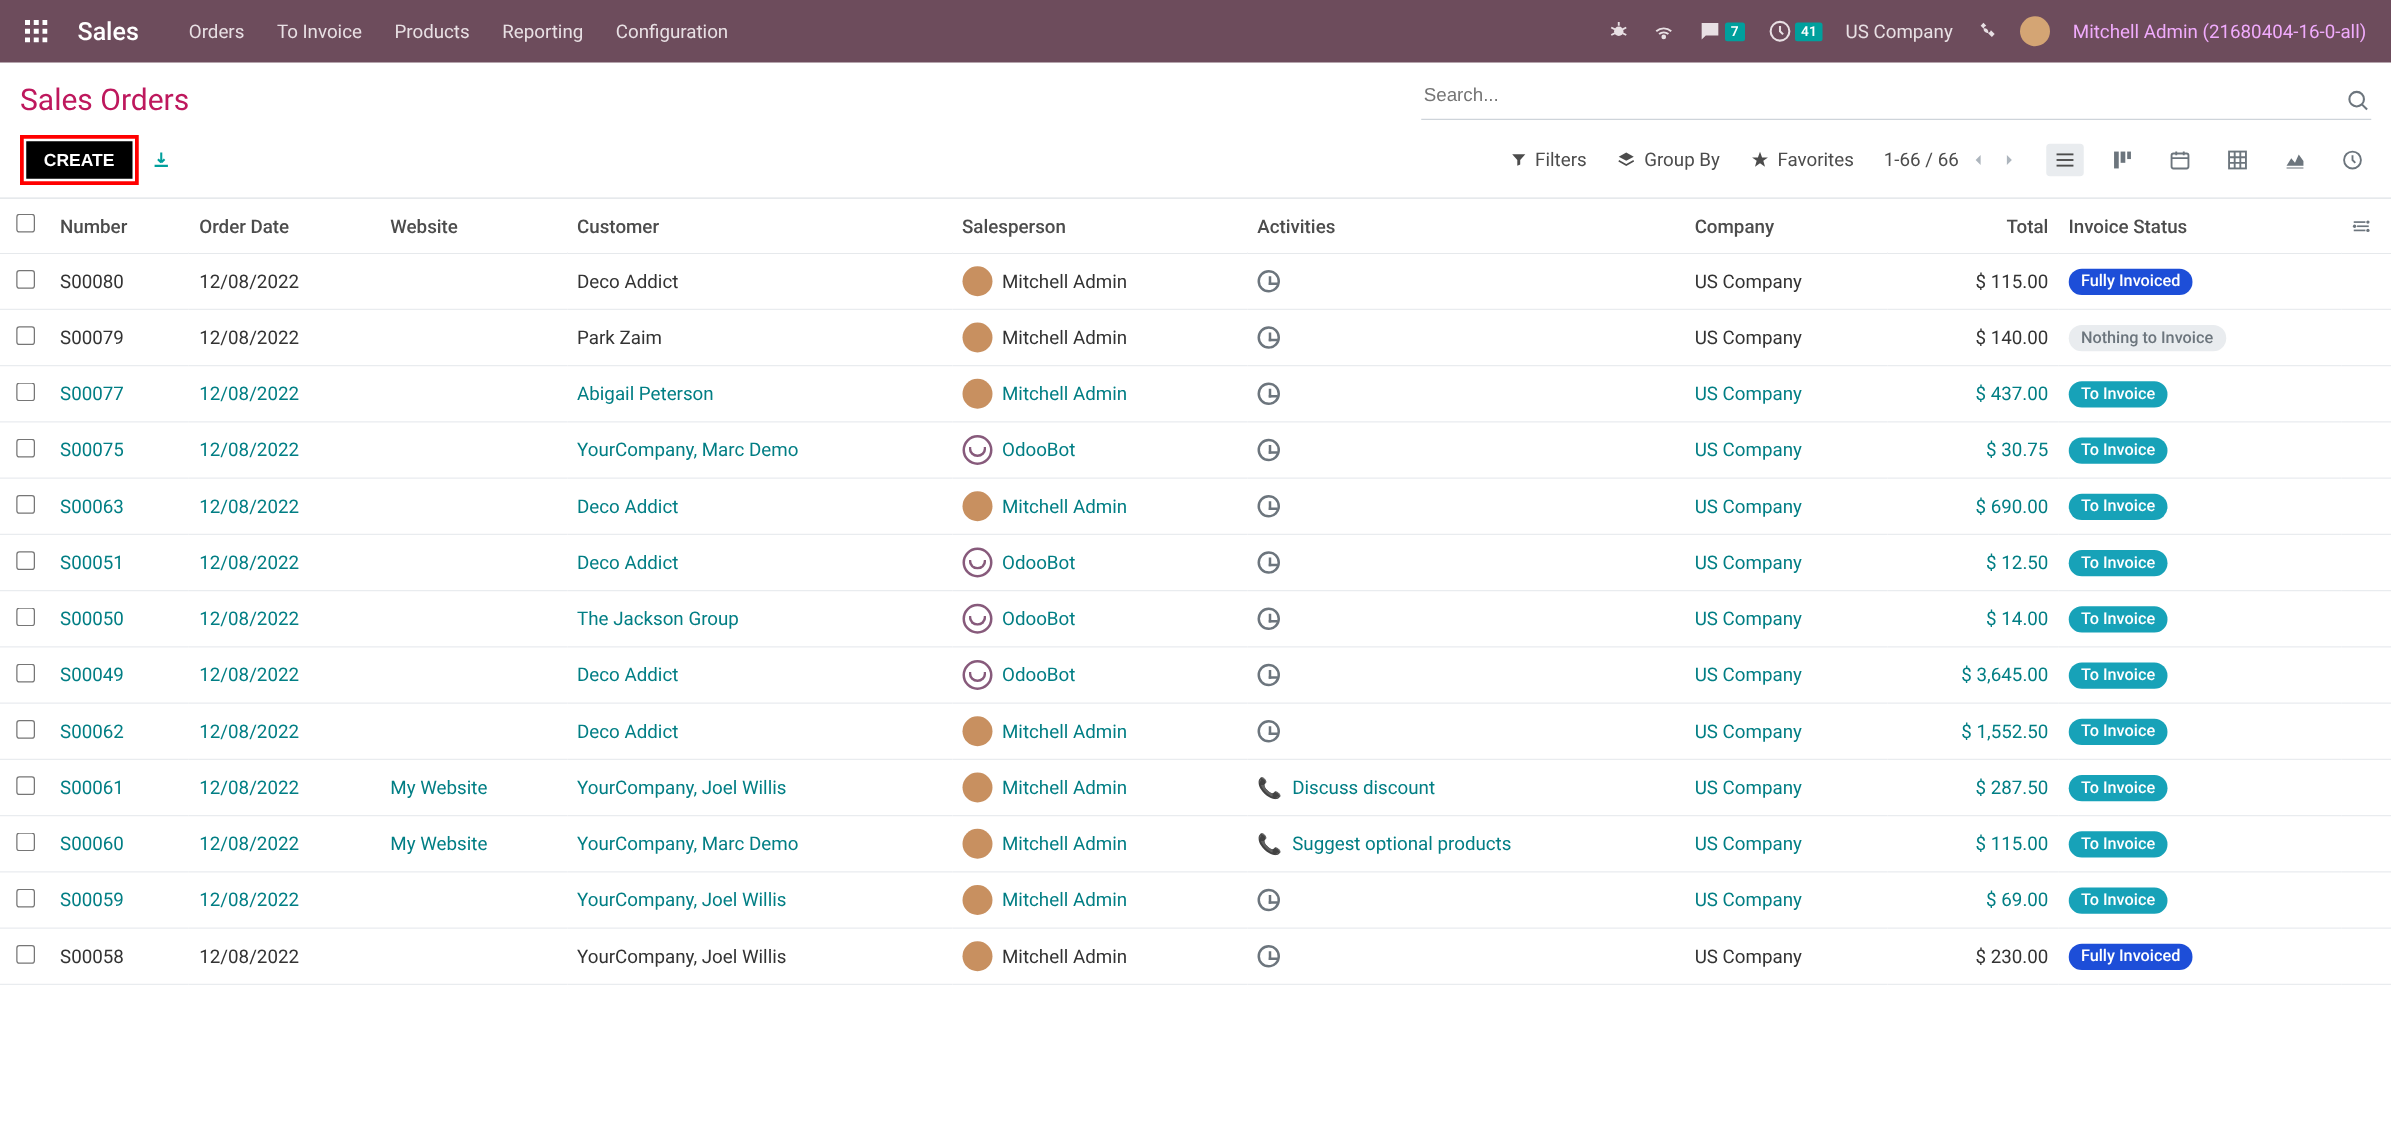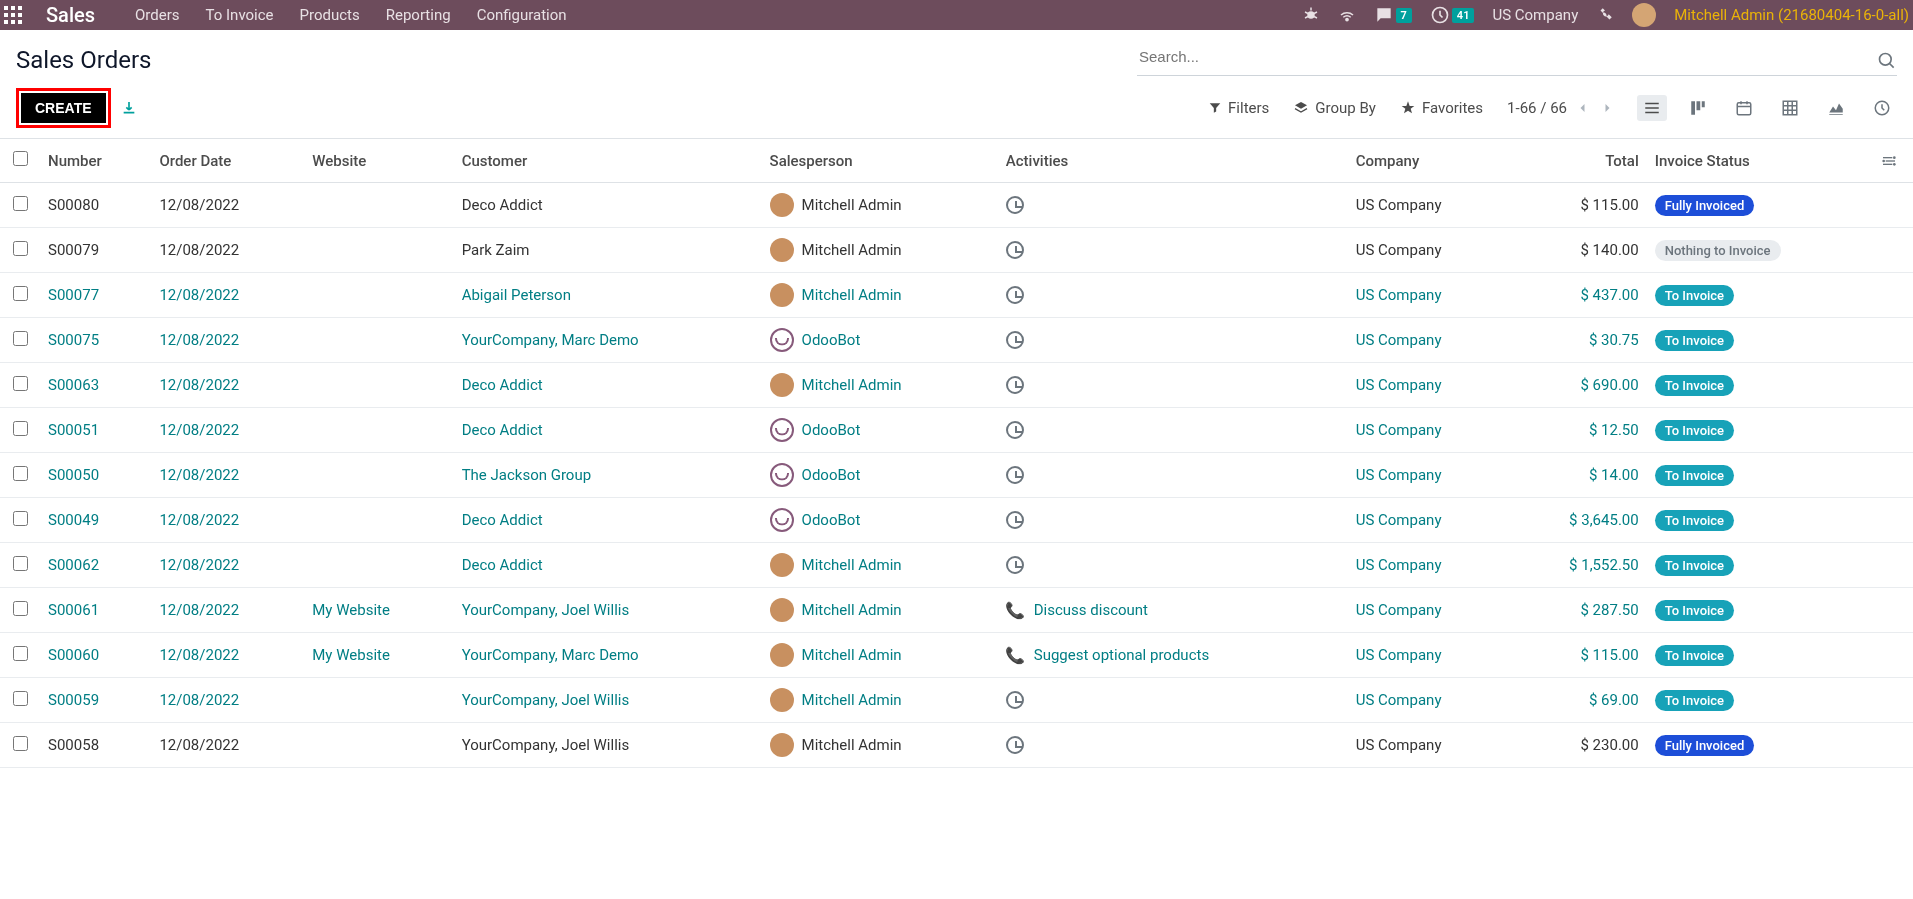--- a/index.html
+++ b/index.html
@@ -1,35 +1,35 @@
 <!DOCTYPE html>
 <html><head>
 <meta charset="utf-8">
 <style>
 * { box-sizing: border-box; margin: 0; padding: 0; }
 body { font-family: -apple-system, BlinkMacSystemFont, "Segoe UI", Roboto, Helvetica, Arial, sans-serif; font-size: 14px; color: #333; background: #fff; }
 
 
-.navbar { background: #6d4c5c; height: 30px; display: flex; align-items: center; padding: 0 4px; color: #fff; }
+.navbar { background: #6d4c5c; height: 50px; display: flex; align-items: center; padding: 0 20px; color: #fff; }
 .navbar-left { display: flex; align-items: center; gap: 18px; }
 .apps-icon { width: 18px; height: 18px; }
 .brand { font-size: 20px; font-weight: 500; margin-left: 6px; }
 .nav-menu { display: flex; gap: 26px; margin-left: 22px; }
 .nav-menu-item { color: #e8e0e4; font-size: 15px; cursor: pointer; }
 .navbar-right { margin-left: auto; display: flex; align-items: center; gap: 18px; }
 .nav-icon { color: #e8e0e4; display: inline-flex; align-items: center; position: relative; }
 .badge { background: #00a09d; color: #fff; font-size: 11px; font-weight: 600; padding: 1px 5px; border-radius: 2px; margin-left: 2px; }
 .company-name { color: #e8e0e4; font-size: 15px; }
 .avatar-sm { width: 24px; height: 24px; border-radius: 50%; background: #d4a574; display: inline-block; }
-.user-label { color: #eab308; font-size: 15px; }
+.user-label { color: #f0abfc; font-size: 15px; }
 
 
 .control-panel { padding: 8px 16px 0 16px; border-bottom: 1px solid #dee2e6; }
 .cp-top { display: flex; align-items: flex-start; }
-.cp-title { font-size: 24px; font-weight: 400; color: #0f172a; padding: 8px 0; }
+.cp-title { font-size: 24px; font-weight: 400; color: #be185d; padding: 8px 0; }
 .cp-search { flex: 1; max-width: 760px; margin-left: auto; }
 .search-wrap { display: flex; align-items: flex-end; border-bottom: 1px solid #ced4da; padding: 4px 0; }
 .search-input { flex: 1; border: none; outline: none; font-size: 15px; padding: 6px 2px; color: #6c757d; }
 .cp-bottom { display: flex; align-items: center; padding: 6px 0 10px 0; }
 .btn-create { background: #000000; color: #fff; border: none; padding: 7px 14px; font-size: 14px; font-weight: 600; cursor: pointer; }
 .create-highlight { border: 3px solid #ff0000; padding: 2px; display: inline-block; }
 .import-icon { margin-left: 10px; color: #00a09d; }
 .cp-bottom-right { margin-left: auto; display: flex; align-items: center; gap: 24px; }
 .filter-btn { display: inline-flex; align-items: center; gap: 6px; color: #4c4c4c; font-size: 15px; cursor: pointer; }
 .pager { display: flex; align-items: center; gap: 10px; color: #4c4c4c; font-size: 15px; }

